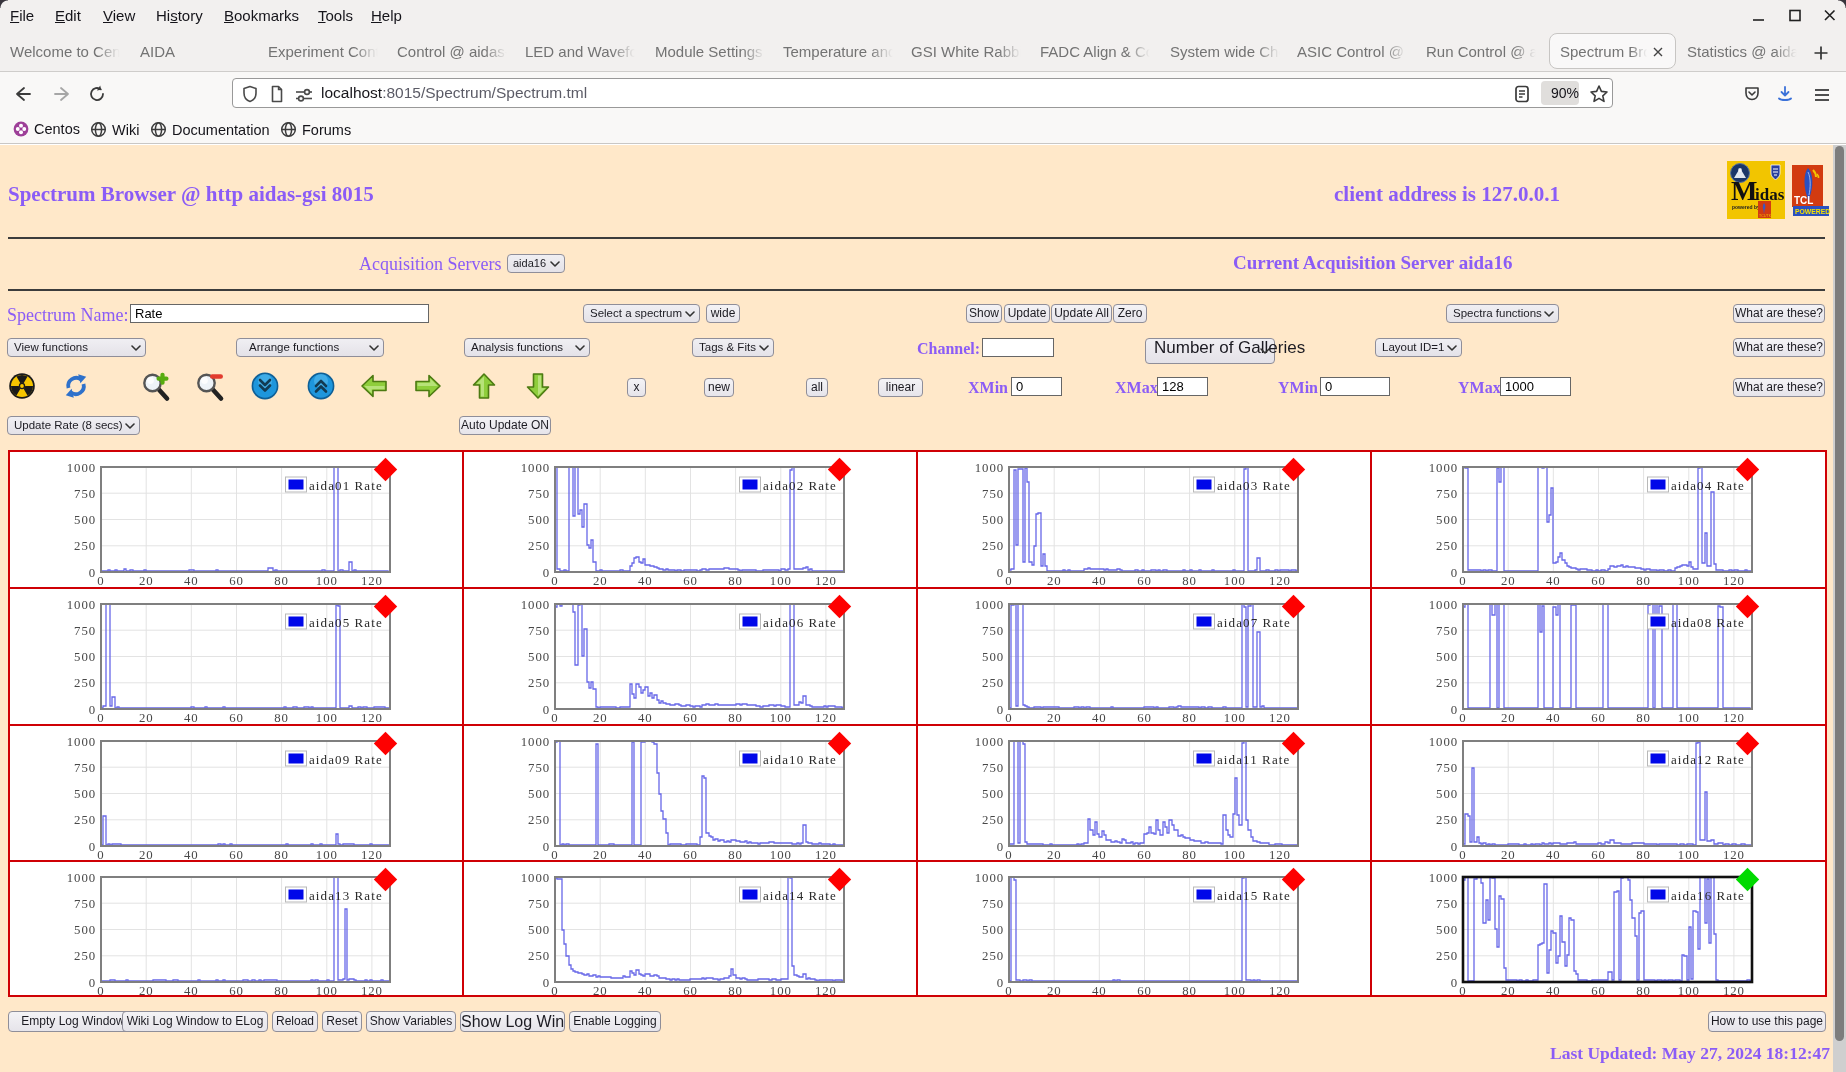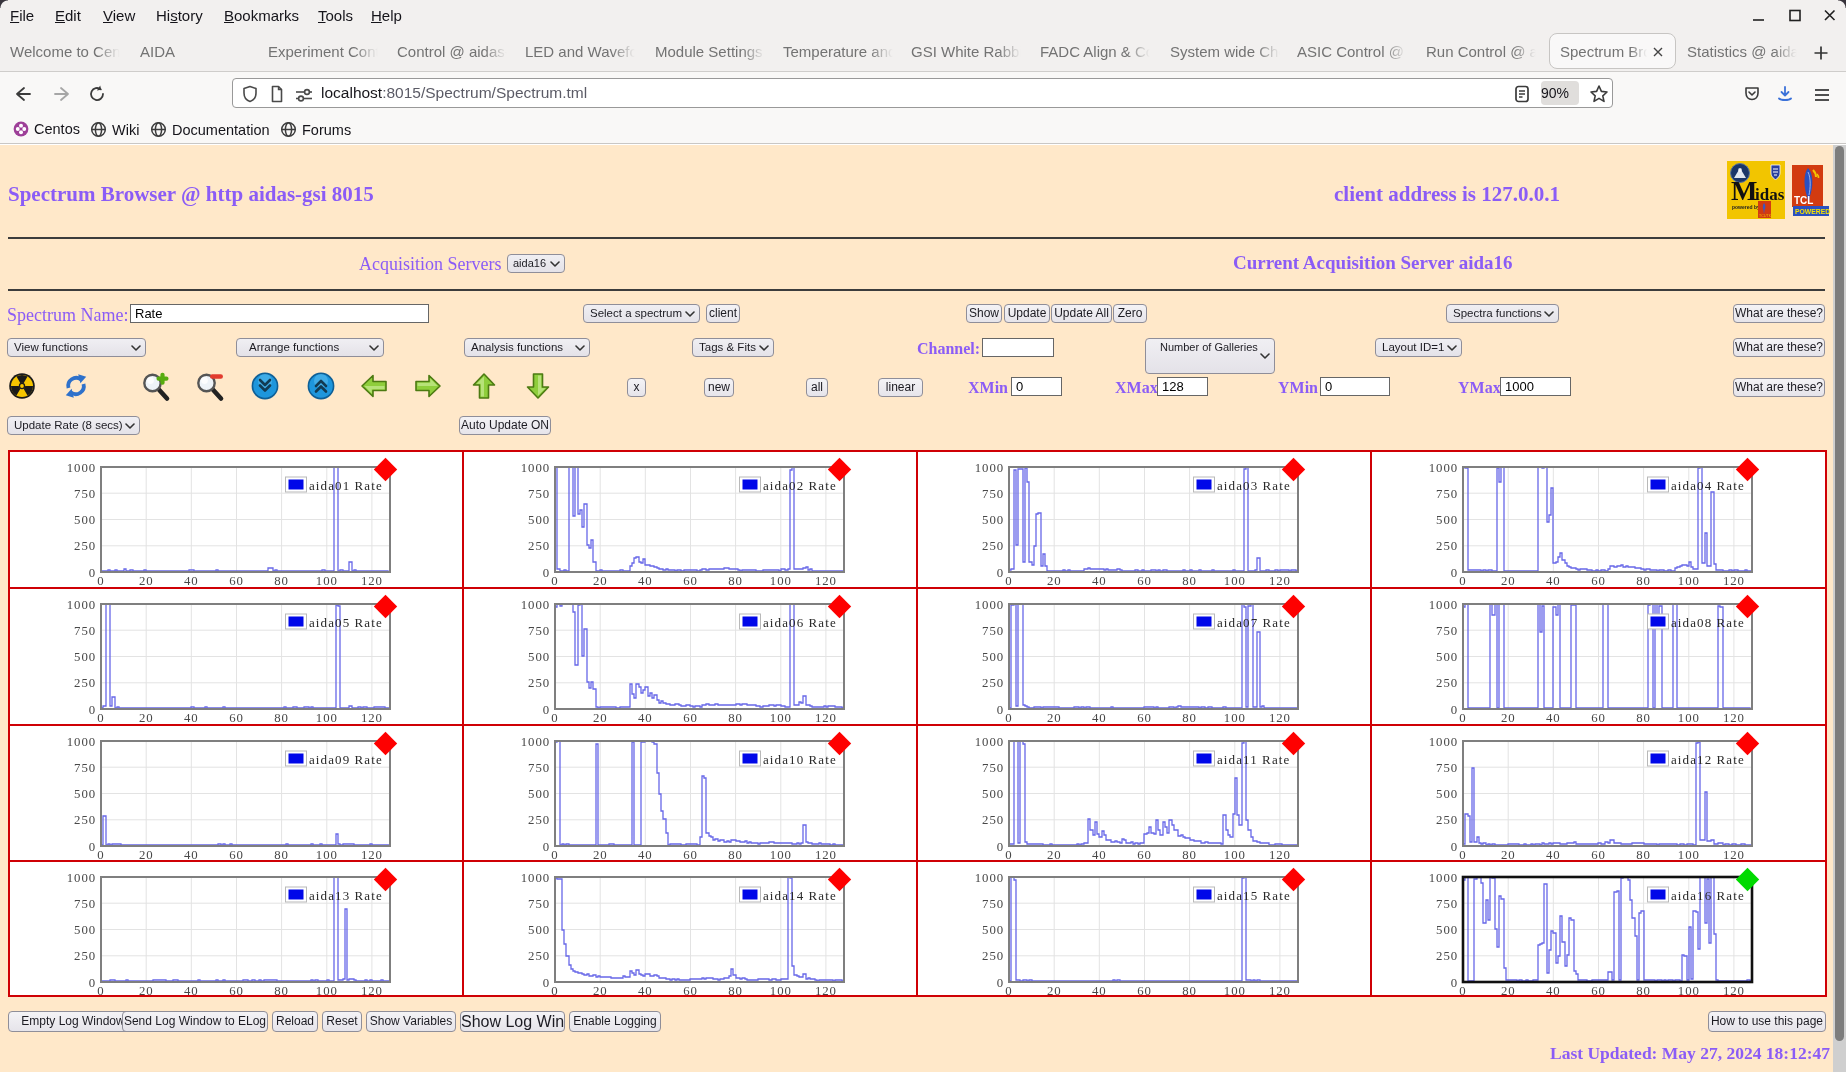--- a/index.html
+++ b/index.html
@@ -82,21 +82,21 @@
       <line x1="2" y1="12.5" x2="18" y2="12.5" stroke="#4a4a4a" stroke-width="1.6"></line>
       <circle cx="7" cy="12.5" r="2.4" fill="#f9f9f9" stroke="#4a4a4a" stroke-width="1.6"></circle>
     </svg></div>
 <div class="abs" style="left:321px;top:84px;font-size:15.5px;color:#17161b">localhost<span style="color:#5b5b66">:8015/Spectrum/Spectrum.tml</span></div>
 <div class="abs" style="left:1514px;top:85px"><svg width="16" height="18" viewBox="0 0 16 18" style="">
       <rect x="2" y="1.5" width="12" height="15" rx="2.5" stroke="#3b3b3b" stroke-width="1.7" fill="none"></rect>
       <line x1="5" y1="6" x2="11" y2="6" stroke="#3b3b3b" stroke-width="1.5"></line>
       <line x1="5" y1="9" x2="11" y2="9" stroke="#3b3b3b" stroke-width="1.5"></line>
       <line x1="5" y1="12" x2="8.5" y2="12" stroke="#3b3b3b" stroke-width="1.5"></line>
     </svg></div>
-<div class="abs" style="left:1541px;top:81px;width:38px;height:24px;background:#e0dedc;border-radius:4px;font-size:14px;color:#15141a;text-align:left;line-height:24px">90%</div>
+<div class="abs" style="left:1541px;top:81px;width:38px;height:24px;background:#e0dedc;border-radius:4px;font-size:14px;color:#15141a;text-align:right;line-height:24px">90%</div>
 <div class="abs" style="left:1589px;top:84px"><svg width="20" height="20" viewBox="0 0 20 20" style="">
       <path d="M10 2 L12.4 7.4 L18 8 L13.8 11.8 L15 17.4 L10 14.4 L5 17.4 L6.2 11.8 L2 8 L7.6 7.4 Z" stroke="#3b3b3b" stroke-width="1.6" fill="none" stroke-linejoin="round"></path>
     </svg></div>
 <div class="abs" style="left:1743px;top:85px"><svg width="18" height="18" viewBox="0 0 18 18" style="">
       <path d="M3 3 H15 V8 C15 12 12.5 14.5 9 14.5 C5.5 14.5 3 12 3 8 Z" stroke="#3b3b3b" stroke-width="1.6" fill="none" stroke-linejoin="round"></path>
       <path d="M6 7 L9 10 L12 7" stroke="#3b3b3b" stroke-width="1.6" fill="none" stroke-linecap="round" stroke-linejoin="round"></path>
     </svg></div>
 <div class="abs" style="left:1776px;top:85px"><svg width="18" height="18" viewBox="0 0 18 18" style="">
       <path d="M9 2 V10 M5.5 7 L9 10.5 L12.5 7" stroke="#3c72d9" stroke-width="1.8" fill="none" stroke-linecap="round" stroke-linejoin="round"></path>
       <path d="M3 13.5 C5 15.5 13 15.5 15 13.5" stroke="#3c72d9" stroke-width="1.8" fill="none" stroke-linecap="round"></path>
@@ -164,21 +164,21 @@
 <div class="sel" style="left:507px;top:254px;width:58px;height:19px;line-height:17px;padding-left:5px;font-size:11px">aida16<svg class="cv" viewBox="0 0 10 6">
       <path d="M1 1 L5 5 L9 1" stroke="#333" stroke-width="1.6" fill="none" stroke-linecap="round" stroke-linejoin="round"></path>
     </svg></div>
 <div class="red-serif" style="left:1233px;top:252px;font-size:19px;font-weight:bold">Current Acquisition Server aida16</div>
 <div class="abs" style="left:8px;top:289px;width:1817px;height:2px;background:#3c3c3c"></div>
 <div class="red-serif" style="left:7px;top:305px;font-size:18px">Spectrum Name:</div>
 <div class="inp" style="left:130px;top:304px;width:299px;height:19px;line-height:17px">Rate</div>
 <div class="sel" style="left:583px;top:304px;width:117px;height:19px;line-height:17px;padding-left:6px;font-size:11.5px">Select a spectrum<svg class="cv" viewBox="0 0 10 6">
       <path d="M1 1 L5 5 L9 1" stroke="#333" stroke-width="1.6" fill="none" stroke-linecap="round" stroke-linejoin="round"></path>
     </svg></div>
-<div class="btn" style="left:706px;top:304px;width:34px;height:19px;line-height:17px;font-size:12px">client</div>
+<div class="btn" style="left:706px;top:304px;width:34px;height:19px;line-height:17px;font-size:12px">wide</div>
 <div class="btn" style="left:966px;top:304px;width:36px;height:19px;line-height:17px;font-size:12px">Show</div>
 <div class="btn" style="left:1004px;top:304px;width:46px;height:19px;line-height:17px;font-size:12px">Update</div>
 <div class="btn" style="left:1051px;top:304px;width:61px;height:19px;line-height:17px;font-size:12px">Update All</div>
 <div class="btn" style="left:1113px;top:304px;width:34px;height:19px;line-height:17px;font-size:12px">Zero</div>
 <div class="sel" style="left:1446px;top:304px;width:113px;height:19px;line-height:17px;padding-left:6px;font-size:11.5px">Spectra functions<svg class="cv" viewBox="0 0 10 6">
       <path d="M1 1 L5 5 L9 1" stroke="#333" stroke-width="1.6" fill="none" stroke-linecap="round" stroke-linejoin="round"></path>
     </svg></div>
 <div class="btn" style="left:1733px;top:304px;width:92px;height:19px;line-height:17px;font-size:12px">What are these?</div>
 <div class="sel" style="left:7px;top:338px;width:139px;height:19px;line-height:17px;padding-left:6px;font-size:11.5px">View functions<svg class="cv" viewBox="0 0 10 6">
       <path d="M1 1 L5 5 L9 1" stroke="#333" stroke-width="1.6" fill="none" stroke-linecap="round" stroke-linejoin="round"></path>
@@ -187,21 +187,21 @@
       <path d="M1 1 L5 5 L9 1" stroke="#333" stroke-width="1.6" fill="none" stroke-linecap="round" stroke-linejoin="round"></path>
     </svg></div>
 <div class="sel" style="left:464px;top:338px;width:126px;height:19px;line-height:17px;padding-left:6px;font-size:11.5px">Analysis functions<svg class="cv" viewBox="0 0 10 6">
       <path d="M1 1 L5 5 L9 1" stroke="#333" stroke-width="1.6" fill="none" stroke-linecap="round" stroke-linejoin="round"></path>
     </svg></div>
 <div class="sel" style="left:692px;top:338px;width:82px;height:19px;line-height:17px;padding-left:6px;font-size:11.5px">Tags &amp; Fits<svg class="cv" viewBox="0 0 10 6">
       <path d="M1 1 L5 5 L9 1" stroke="#333" stroke-width="1.6" fill="none" stroke-linecap="round" stroke-linejoin="round"></path>
     </svg></div>
 <div class="red-serif" style="left:917px;top:340px;font-size:16px;font-weight:bold">Channel:</div>
 <div class="inp" style="left:982px;top:338px;width:72px;height:19px;line-height:17px"></div>
-<div class="sel" style="left:1145px;top:338px;width:130px;height:36px;line-height:17px;padding-left:14px;font-size:11px">Number of Galleries<svg class="cv" viewBox="0 0 10 6">
+<div class="sel" style="left:1145px;top:338px;width:130px;height:26px;line-height:17px;padding-left:8px;font-size:17px">Number of Galleries<svg class="cv" viewBox="0 0 10 6">
       <path d="M1 1 L5 5 L9 1" stroke="#333" stroke-width="1.6" fill="none" stroke-linecap="round" stroke-linejoin="round"></path>
     </svg></div>
 <div class="sel" style="left:1375px;top:338px;width:87px;height:19px;line-height:17px;padding-left:6px;font-size:11.5px">Layout ID=1<svg class="cv" viewBox="0 0 10 6">
       <path d="M1 1 L5 5 L9 1" stroke="#333" stroke-width="1.6" fill="none" stroke-linecap="round" stroke-linejoin="round"></path>
     </svg></div>
 <div class="btn" style="left:1733px;top:338px;width:92px;height:19px;line-height:17px;font-size:12px">What are these?</div>
 <div class="abs" style="left:8px;top:372px"><svg width="28" height="28" viewBox="0 0 28 28" style="">
       <circle cx="14" cy="14" r="12.8" fill="#1a1a1a"></circle>
       <circle cx="14" cy="14" r="11" fill="#f5c400"></circle>
       <path d="M12.4 11.2 L8.5 4.5 A11 11 0 0 1 19.5 4.5 L15.6 11.2 A3.2 3.2 0 0 0 12.4 11.2 Z" fill="#1a1a1a"></path>
@@ -778,19 +778,19 @@
         <text x="271.6" y="132.5" text-anchor="middle" class="tl">80</text>
         <text x="316.8" y="132.5" text-anchor="middle" class="tl">100</text>
         <text x="361.9" y="132.5" text-anchor="middle" class="tl">120</text>
 <rect x="275.5" y="25" width="21" height="15" fill="#fff" stroke="#b9b9b9" stroke-width="1"></rect>
         <rect x="278.5" y="27.5" width="15" height="10" fill="#0007e9"></rect>
 <text x="299" y="37.5" class="lg">aida16 Rate</text>
 <polygon points="375.5,5.8 387.2,17.5 375.5,29.2 363.8,17.5" fill="#00da00"></polygon>
 </svg></div>
 </div>
 <div class="btn" style="left:8px;top:1011px;width:130px;height:21px;line-height:19px;font-size:12px">Empty Log Window</div>
-<div class="btn" style="left:122px;top:1011px;width:146px;height:21px;line-height:19px;font-size:12px">Send Log Window to ELog</div>
+<div class="btn" style="left:122px;top:1011px;width:146px;height:21px;line-height:19px;font-size:12px">Wiki Log Window to ELog</div>
 <div class="btn" style="left:272px;top:1011px;width:46px;height:21px;line-height:19px;font-size:12px">Reload</div>
 <div class="btn" style="left:322px;top:1011px;width:40px;height:21px;line-height:19px;font-size:12px">Reset</div>
 <div class="btn" style="left:366px;top:1011px;width:90px;height:21px;line-height:19px;font-size:12px">Show Variables</div>
 <div class="btn" style="left:460px;top:1011px;width:105px;height:21px;line-height:19px;font-size:16px">Show Log Window</div>
 <div class="btn" style="left:569px;top:1011px;width:92px;height:21px;line-height:19px;font-size:12px">Enable Logging</div>
 <div class="btn" style="left:1708px;top:1011px;width:118px;height:21px;line-height:19px;font-size:12px">How to use this page</div>
 <div class="red-serif" style="left:1550px;top:1043px;font-size:17.5px;font-weight:bold">Last Updated: May 27, 2024 18:12:47</div>
 </body></html>

